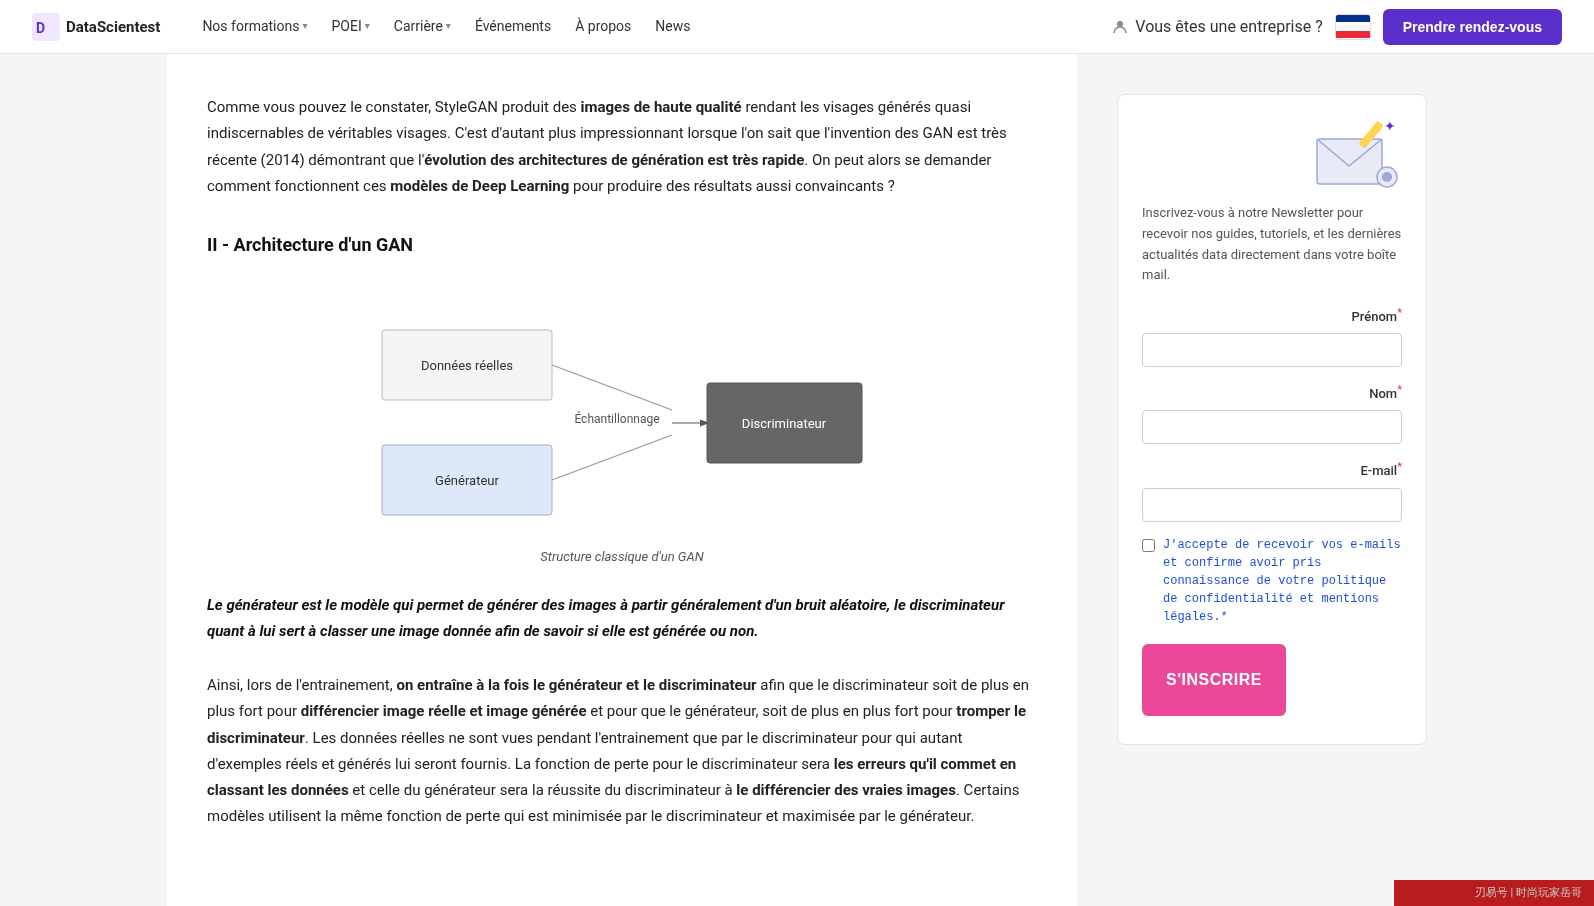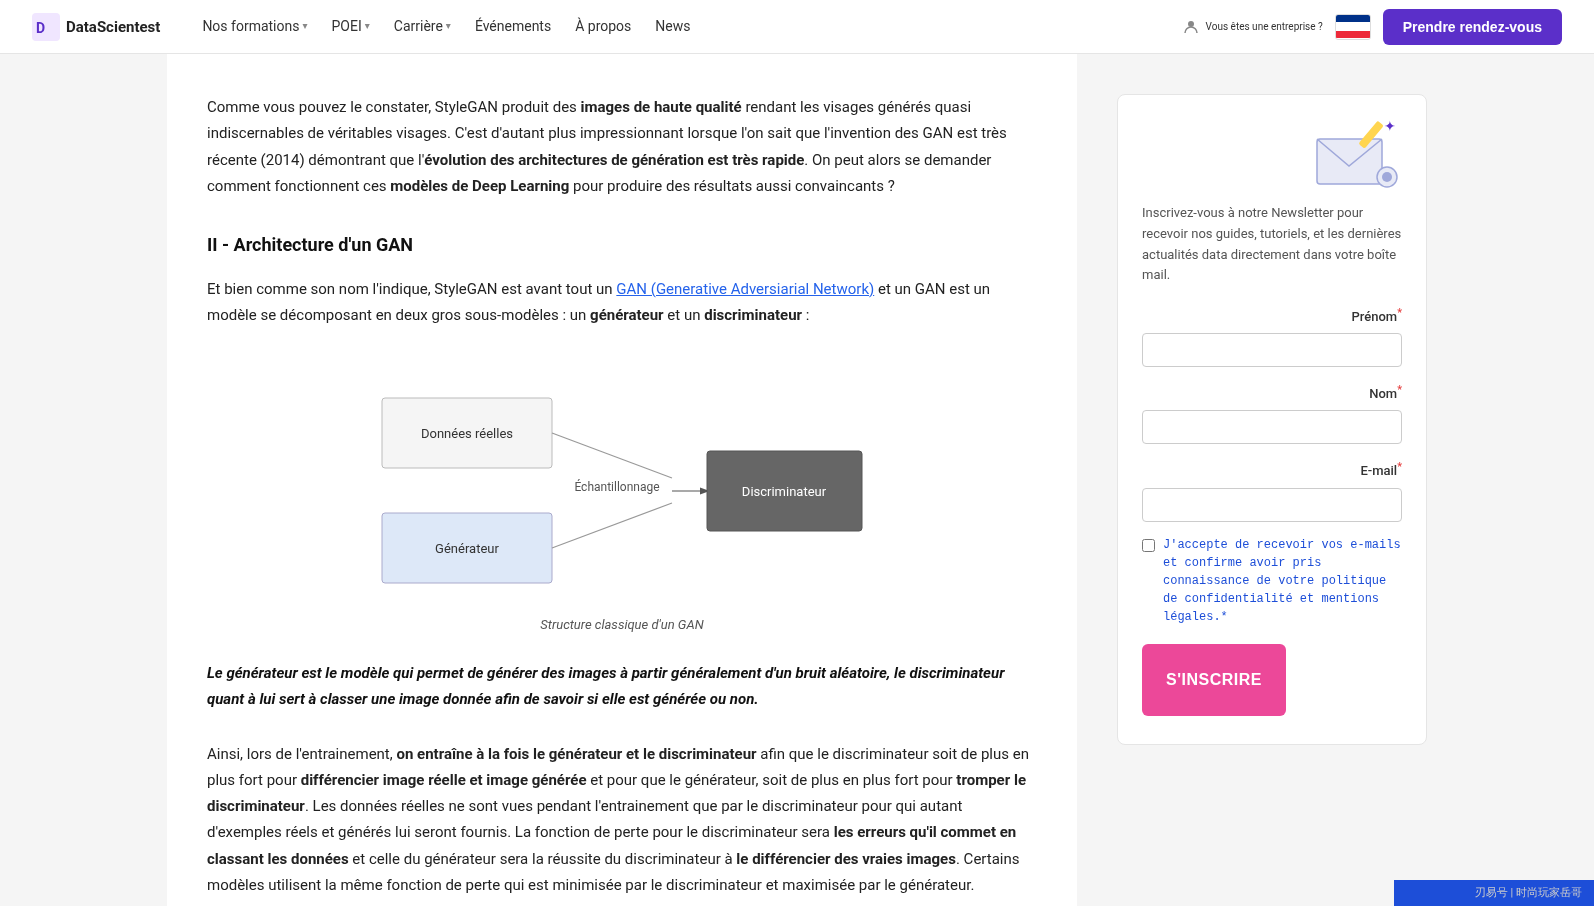--- a/index.html
+++ b/index.html
@@ -61,21 +61,21 @@
     }
     .nav-right {
       display: flex;
       align-items: center;
       gap: 12px;
     }
     .nav-enterprise {
       display: flex;
       align-items: center;
       gap: 6px;
-      font-size: 10px;
+      font-size: 16px;
       color: #333;
       cursor: pointer;
     }
     .flag-btn {
       width: 36px;
       height: 26px;
       border-radius: 3px;
       overflow: hidden;
       cursor: pointer;
       border: 1px solid #ddd;
@@ -256,21 +256,21 @@
       border-radius: 6px;
       padding: 27px 24px;
       font-size: 16px;
       font-weight: 700;
       cursor: pointer;
       letter-spacing: 0.5px;
     }
 
     
     .watermark-strip {
-      background: #1d4ed8;
+      background: #b91c1c;
       color: #ccc;
       font-size: 11px;
       text-align: right;
       padding: 4px 12px;
       position: fixed;
       bottom: 0;
       right: 0;
       width: 200px;
       z-index: 999;
     }
@@ -332,23 +332,20 @@
 <div class="page-wrapper">
 
   <main class="main-content">
 
     <p class="intro-para">
       Comme vous pouvez le constater, StyleGAN produit des <strong>images de haute qualité</strong> rendant les visages générés quasi indiscernables de véritables visages. C'est d'autant plus impressionnant lorsque l'on sait que l'invention des GAN est très récente (2014) démontrant que l'<strong>évolution des architectures de génération est très rapide</strong>. On peut alors se demander comment fonctionnent ces <strong>modèles de Deep Learning</strong> pour produire des résultats aussi convaincants ?
     </p>
 
     <h2 class="section-heading">II - Architecture d'un GAN</h2>
 
-    <p class="section-para">
-      Et bien comme son nom l'indique, StyleGAN est avant tout un <a href="#" class="gan-link">GAN (Generative Adversiarial Network)</a> et un GAN est un modèle se décomposant en deux gros sous-modèles : un <strong>générateur</strong> et un <strong>discriminateur</strong> :
-    </p>
 
     <div class="diagram-container">
       <div class="diagram-svg-wrap">
         <svg viewBox="0 0 520 240" xmlns="http://www.w3.org/2000/svg" width="520" height="240">
 
           <rect x="20" y="40" width="170" height="70" rx="3" fill="#f5f5f5" stroke="#bbb" stroke-width="1"></rect>
           <text x="105" y="80" text-anchor="middle" font-size="13" fill="#333">Données réelles</text>
 
           <rect x="20" y="155" width="170" height="70" rx="3" fill="#dde8f8" stroke="#aac" stroke-width="1"></rect>
           <text x="105" y="195" text-anchor="middle" font-size="13" fill="#333">Générateur</text>

